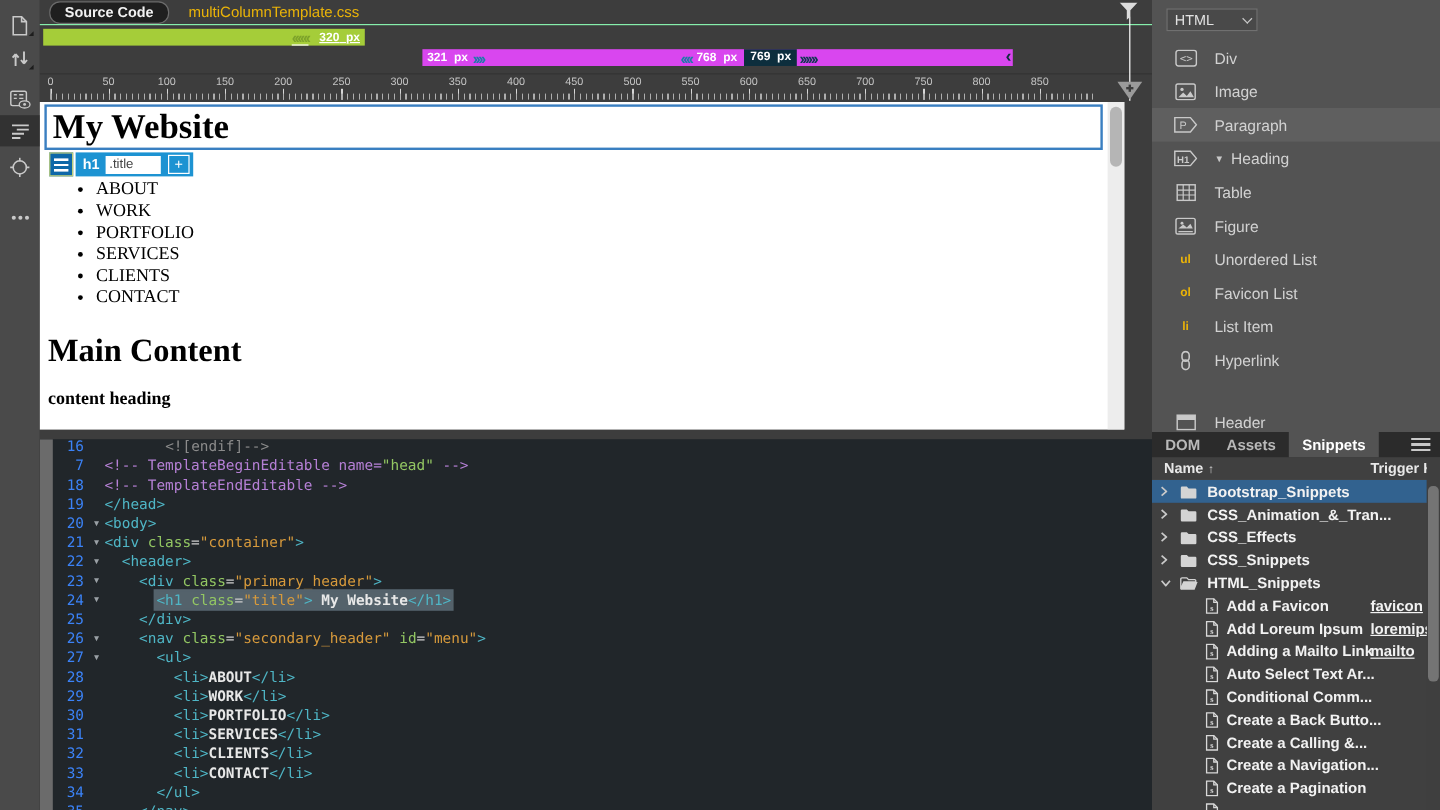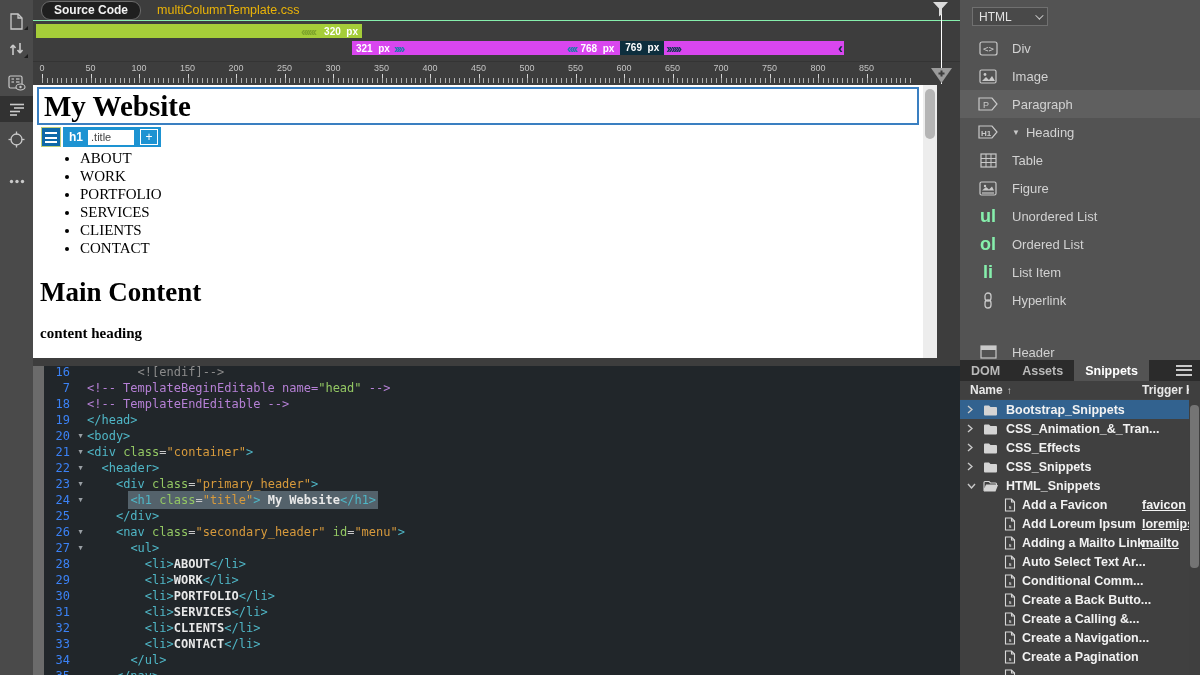--- a/index.html
+++ b/index.html
@@ -16,21 +16,21 @@
 
   
   .doc { position:absolute; left:33px; top:0; width:927px; height:675px; background:#3d3d3d; }
 
   .related-bar { position:relative; height:21px; background:#3d3d3d; display:flex; align-items:center; border-bottom:1px solid #86efac; }
   .src-pill { margin-left:8px; background:#1f1f1f; border:1px solid #6b6b6b; border-radius:9px; color:#f2f2f2; font-size:12px; font-weight:bold; padding:1px 12px 2px; }
   .file-tab { margin-left:16px; color:#eab308; font-size:12.5px; }
 
   .mq-area { position:relative; height:41px; border-bottom:1px solid #343434; }
   .mq-bar { position:absolute; height:14px; display:flex; align-items:center; font-size:10px; font-weight:bold; color:#fff; }
-  .mq-green { left:3px; top:3px; width:326px; background:#a5cd39; justify-content:flex-end; }
+  .mq-green { left:3px; top:3px; width:268px; background:#a5cd39; justify-content:flex-end;text-decoration:underline; }
   .mq-green .chev-l::before { content:"‹‹‹‹‹‹"; color:#7da32b; font-size:13px; font-weight:bold; letter-spacing:-2px; margin-right:5px; }
   .mq-blue { left:319px; top:20px; width:492px; background:#d946ef; }
   .chev-r::before { content:"››››"; color:#1b7da9; font-size:13px; font-weight:bold; letter-spacing:-2px; }
   .chev-l2::before { content:"‹‹‹‹"; color:#1b7da9; font-size:13px; font-weight:bold; letter-spacing:-2px; }
   .chev-r2::before { content:"››››››"; color:#0e3950; font-size:13px; font-weight:bold; letter-spacing:-2px; }
   .mq-label { margin:0 4px; white-space:nowrap; }
   .mq-darkbox { background:#0d2e3d; padding:0 5px; height:14px; line-height:14px; margin:0 2px; white-space:nowrap; }
   .mq-end { position:absolute; right:1px; top:-2px; color:#0d2e3d; font-size:15px; font-weight:bold; }
 
   .ruler { position:relative; height:22px; }
@@ -81,21 +81,21 @@
 
   
   .right-panel { position:absolute; left:960px; top:0; width:240px; height:675px; background:#535353; }
   .insert { position:relative; height:360px; overflow:hidden; }
   .dd { margin:7px 0 8px 12px; width:76px; height:19px; border:1px solid #707070; background:#494949; color:#e2e2e2; font-size:12px; display:flex; align-items:center; justify-content:space-between; padding:0 6px; }
   .dd-chev { width:6px; height:6px; border-right:1.5px solid #c9c9c9; border-bottom:1.5px solid #c9c9c9; transform:rotate(45deg) translateY(-2px); }
   .ins-item { height:28px; display:flex; align-items:center; padding-left:17px; color:#d2d2d2; font-size:13px; }
   .ins-item.hov { background:#5f5f5f; }
   .ins-item.gap { margin-top:24px; }
   .ins-ic { width:22px; display:flex; justify-content:center; margin-right:13px; color:#c8c8c8; }
-  .ins-glyph { font-size:18px; font-weight:bold; color:#86efac; }
+  .ins-glyph { font-size:10px; font-weight:bold; color:#eab308; }
   .ins-dd { color:#c8c8c8; font-size:8px; margin:0 6px 0 0; }
 
   .snippets { position:absolute; left:0; top:360px; width:240px; height:315px; background:#404040; }
   .tabs { height:21px; background:#2b2b2b; display:flex; align-items:stretch; position:relative; }
   .tab { padding:0 11px; display:flex; align-items:center; color:#b9b9b9; font-size:12.5px; font-weight:bold; }
   .tab.active { background:#535353; color:#ffffff; }
   .tabs-menu { position:absolute; right:8px; top:5px; width:16px; height:11px;
     background:repeating-linear-gradient(to bottom,#c9c9c9 0 2px,rgba(0,0,0,0) 2px 4.5px); }
   .cols { position:relative; height:19px; border-bottom:1px solid #434343; display:flex; align-items:center; color:#e8e8e8; font-size:12px; font-weight:bold; }
   .col-name { padding-left:10px; }
@@ -365,21 +365,21 @@
           <div class="ins-item">
             <span class="ins-ic">
               <span class="ins-glyph">ul</span>
             </span>
             <span>Unordered List</span>
           </div>
           <div class="ins-item">
             <span class="ins-ic">
               <span class="ins-glyph">ol</span>
             </span>
-            <span>Ordered List</span>
+            <span>Favicon List</span>
           </div>
           <div class="ins-item">
             <span class="ins-ic">
               <span class="ins-glyph">li</span>
             </span>
             <span>List Item</span>
           </div>
           <div class="ins-item">
             <span class="ins-ic">
               <svg width="12" height="17" viewBox="0 0 12 17">

